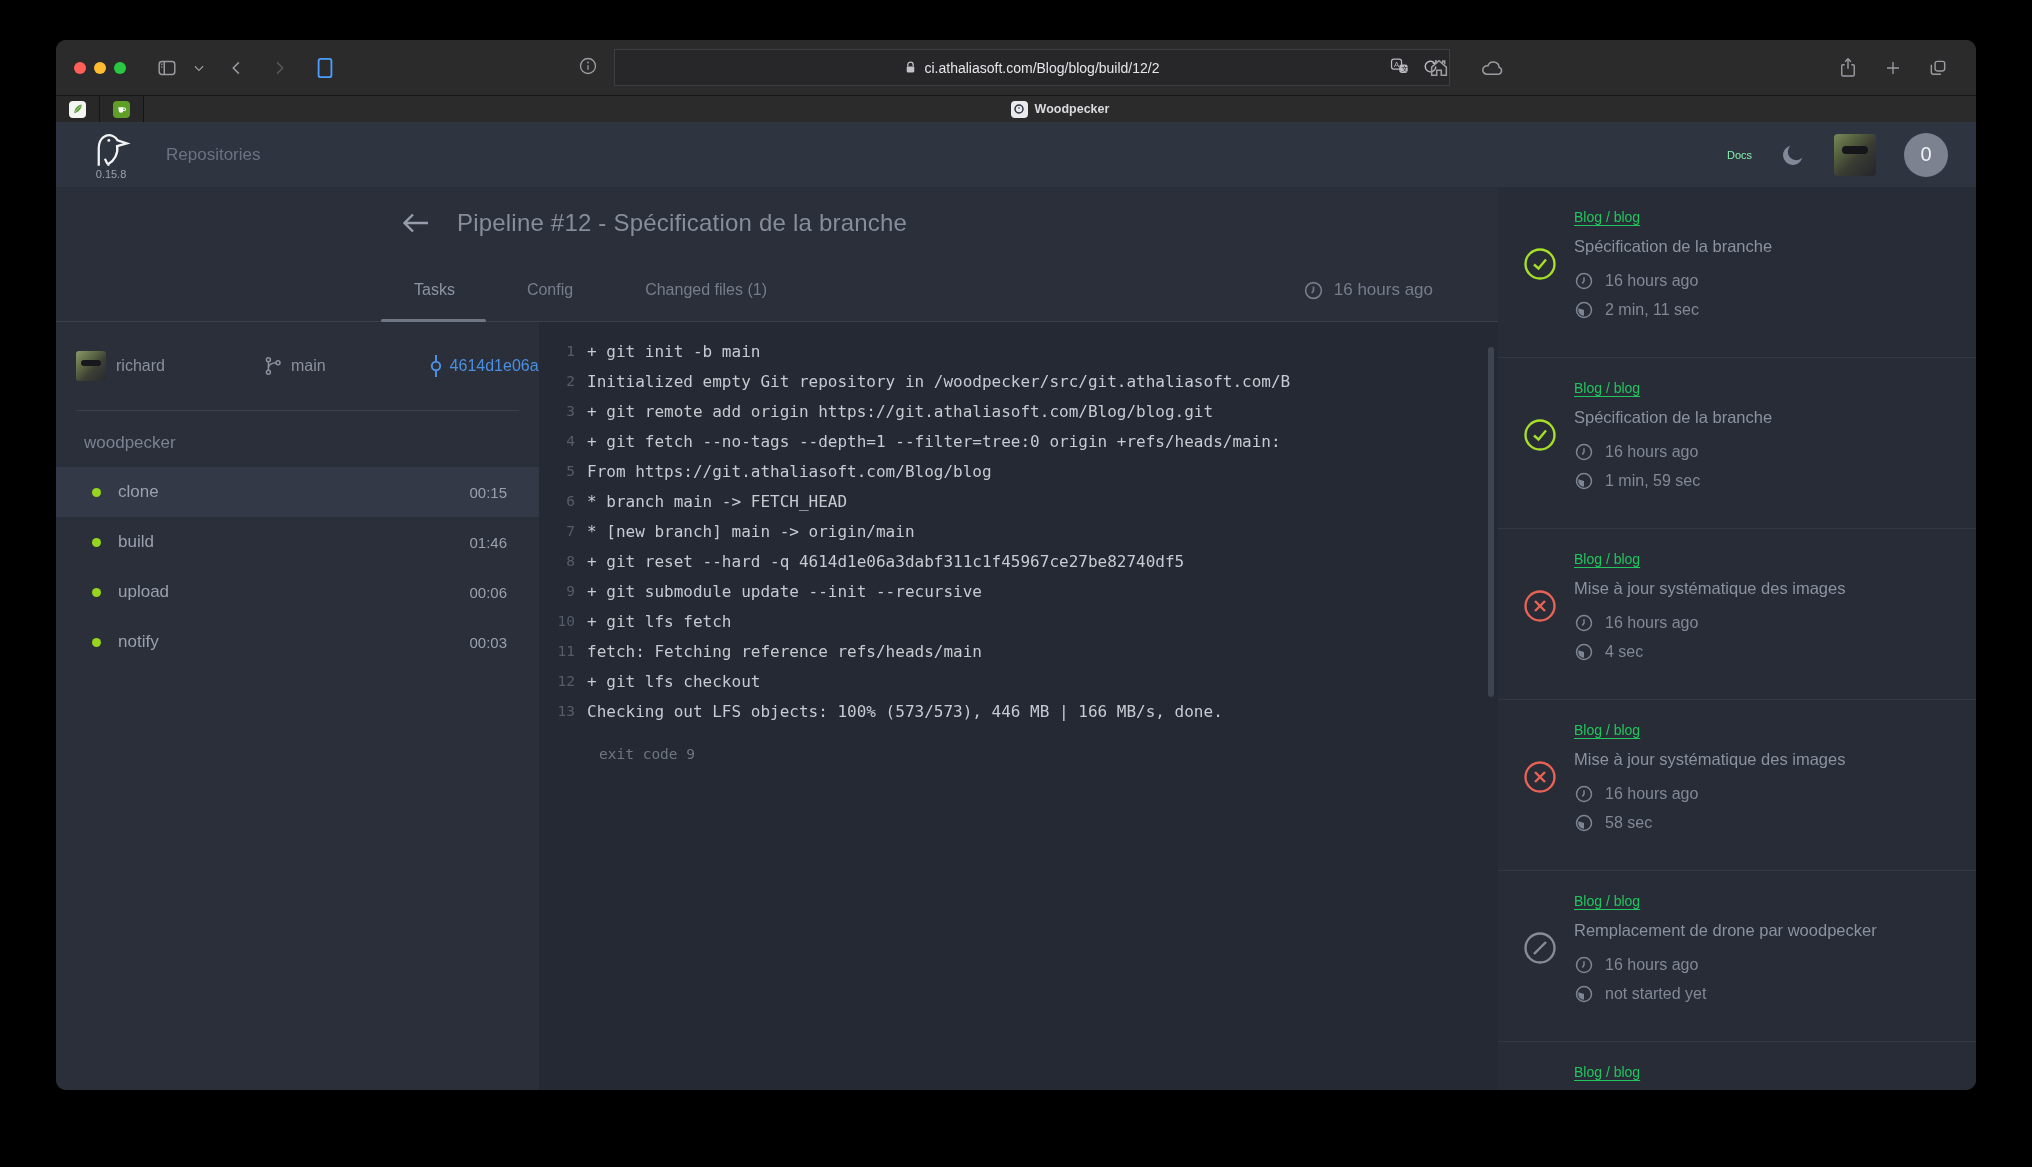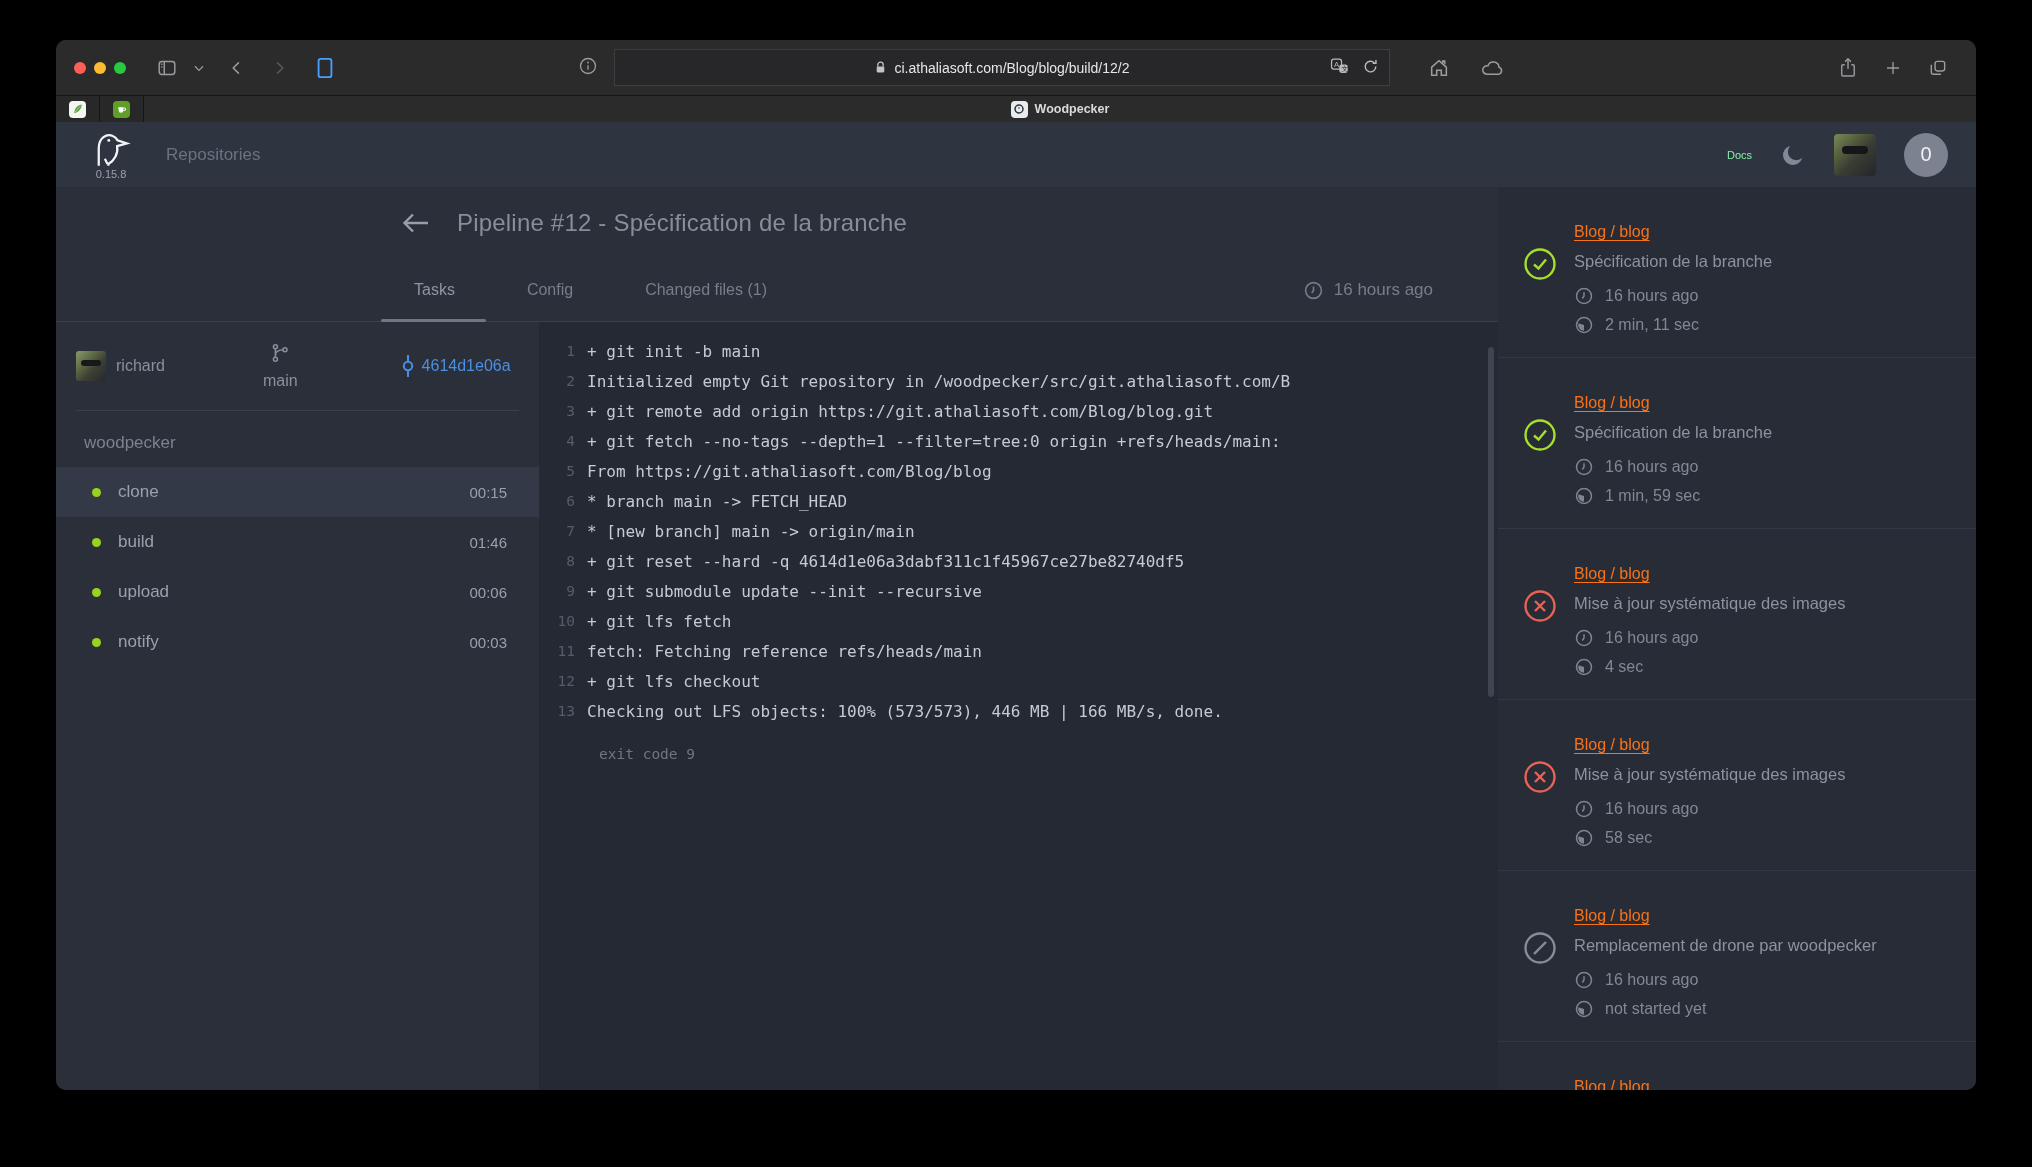--- a/index.html
+++ b/index.html
@@ -11,21 +11,21 @@
   .toolbar { height:55px; background:#2b2b2c; display:flex; align-items:center; flex:0 0 auto; position:relative; }
   .traffic { display:flex; gap:8px; margin-left:18px; }
   .traffic span { width:12px; height:12px; border-radius:50%; display:block; }
   .tl-close { background:#ff5f57; } .tl-min { background:#febc2e; } .tl-zoom { background:#28c840; }
   .tbi { color:#9b9ba1; display:flex; align-items:center; justify-content:center; }
   .tbi svg { display:block; }
   .tbi.disabled { color:#58585c; }
   .tb-left { display:flex; align-items:center; gap:14px; margin-left:30px; }
   .urlwrap { position:absolute; left:522px; top:9px; display:flex; align-items:center; gap:16px; }
   .infoic { color:#9b9ba1; }
-  .urlbar { width:776px; height:37px; background:#27272a; border:1px solid #3e3e41; border-radius:0; display:flex; align-items:center; justify-content:center; position:relative; color:#e6e6e9; font-size:14px; }
+  .urlbar { width:836px; height:37px; background:#27272a; border:1px solid #3e3e41; border-radius:0; display:flex; align-items:center; justify-content:center; position:relative; color:#e6e6e9; font-size:14px; }
   .urlbar .lock { margin-right:7px; color:#c2c2c7; display:flex; }
   .url-rt { position:absolute; right:10px; top:0; height:100%; display:flex; align-items:center; gap:12px; color:#b9b9be; }
   .tb-right { position:absolute; right:28px; display:flex; gap:26px; color:#9b9ba1; }
   .tb-home { position:absolute; left:1372px; display:flex; gap:30px; color:#9b9ba1; }
 
   
   .tabstrip { height:27px; background:#1d1d1e; display:flex; flex:0 0 auto; border-top:1px solid #161617; }
   .ptab { width:44px; height:100%; background:#282829; border-right:1px solid #151516; display:flex; align-items:center; justify-content:center; }
   .maintab { flex:1; background:#2b2b2c; display:flex; align-items:center; justify-content:center; gap:7px; color:#dadade; font-size:12.5px; font-weight:700; }
   .fav-tile { width:17px; height:17px; border-radius:4px; display:flex; align-items:center; justify-content:center; }
@@ -58,21 +58,21 @@
   .ptab-item.active { color:#8d94a2; }
   .tab-underline { position:absolute; left:325px; bottom:-1px; width:105px; height:3px; background:#6f7684; border-radius:2px; }
   .row-ago { position:absolute; right:65px; display:flex; align-items:center; gap:10px; color:#767d8b; font-size:17px; }
 
   .cols { flex:1; display:flex; min-height:0; }
   .leftpanel { width:483px; flex:0 0 auto; display:flex; flex-direction:column; }
   .metarow { height:88px; display:flex; align-items:center; padding:0 20px; gap:10px; color:#8a909d; font-size:16px; }
   .meta-avatar { width:30px; height:30px; border-radius:3px; background:
       linear-gradient(135deg,#8a9a6a 0%, #5d6845 35%, #3c4034 60%, #26282e 100%); position:relative; overflow:hidden; flex:0 0 auto; }
   .meta-avatar::after { content:""; position:absolute; left:5px; top:9px; width:20px; height:6px; background:#17181c; border-radius:3px; }
-  .meta-branch { display:flex; align-items:center; gap:8px; margin-left:88px;flex-direction:column; }
+  .meta-branch { display:flex; align-items:center; gap:8px; margin-left:88px; }
   .meta-commit { display:flex; align-items:center; gap:6px; margin-left:92px; color:#4b8fe2; }
   .lp-divider { height:1px; background:#3a404c; margin:0 20px; }
   .grouplabel { color:#7b8290; font-size:17px; padding:22px 0 14px 28px; }
   .step { height:50px; display:flex; align-items:center; padding:0 32px 0 36px; color:#9aa1ae; font-size:17px; }
   .step.active { background:#333946; }
   .stepdot { width:9px; height:9px; border-radius:50%; background:#97d31f; margin-right:17px; flex:0 0 auto; }
   .stepdur { margin-left:auto; color:#9aa1ae; font-size:15px; }
 
   .logpanel { flex:1; background:#242933; padding:14px 0 0 0; min-width:0; overflow:hidden; position:relative; }
   .logline { display:flex; height:30px; align-items:center; font-family:"DejaVu Sans Mono", monospace; font-size:16px; white-space:pre; }
@@ -84,21 +84,21 @@
   
   .sidebar { width:478px; flex:0 0 auto; background:#272c36; overflow:hidden; }
   .bitem { height:171px; padding:20px 24px 0 24px; display:flex; gap:16px; border-bottom:1px solid #323846; }
   .bitem:last-child { border-bottom:none; }
   .bic { width:36px; flex:0 0 auto; display:flex; justify-content:center; }
   .bic svg { margin-top:40px; }
   .ic-success { color:#a6e028; }
   .ic-failure { color:#e66355; }
   .ic-skipped { color:#868d99; }
   .bcol { min-width:0; }
-  .brepo { color:#f97316; font-size:16px; text-decoration:underline; text-underline-offset:3px; display:inline-block; line-height:20px;margin-top:15px; }
+  .brepo { color:#22c55e; font-size:14px; text-decoration:underline; text-underline-offset:3px; display:inline-block; line-height:20px; }
   .bmsg { color:#8b92a0; font-size:16.5px; line-height:20px; margin-top:9px; white-space:nowrap;text-align:center; }
   .bmeta { margin-top:13px; display:flex; flex-direction:column; gap:5px; }
   .bmrow { display:flex; align-items:center; gap:11px; color:#828896; font-size:16px; line-height:24px; }
   .bmrow .mic { color:#7d8492; display:flex; }
 </style>
 </head>
 <body>
 
 <div class="stage">
   <div class="window">

